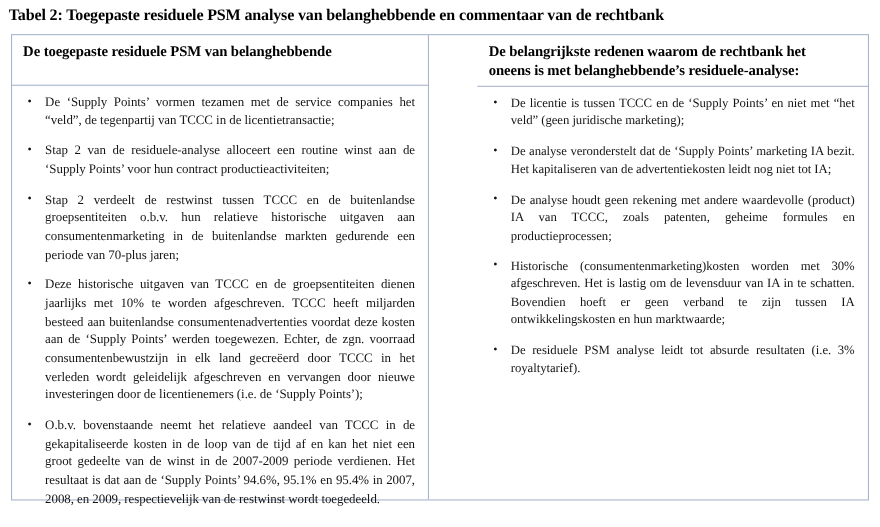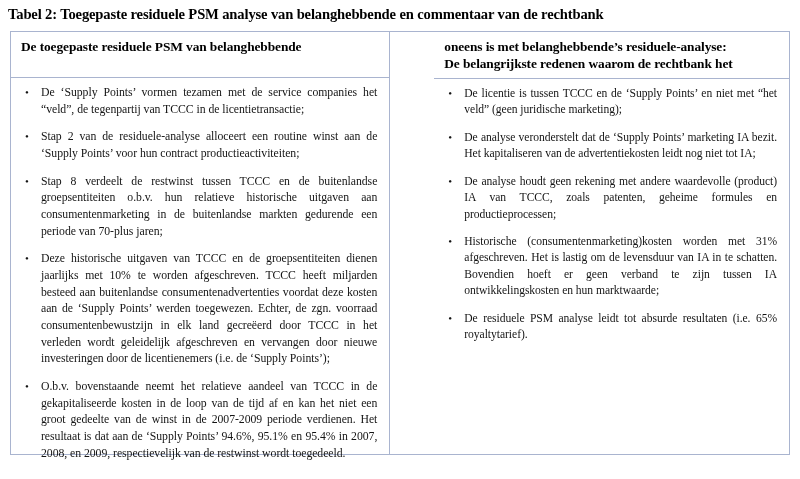--- a/index.html
+++ b/index.html
@@ -137,59 +137,59 @@
           <li>
             <span class="bullet-dot">•</span>
             <span class="bullet-text">De ‘Supply Points’ vormen tezamen met de service companies het “veld”, de tegenpartij van TCCC in de licentietransactie;</span>
           </li>
           <li>
             <span class="bullet-dot">•</span>
             <span class="bullet-text">Stap 2 van de residuele-analyse alloceert een routine winst aan de ‘Supply Points’ voor hun contract productieactiviteiten;</span>
           </li>
           <li>
             <span class="bullet-dot">•</span>
-            <span class="bullet-text">Stap 8 verdeelt de restwinst tussen TCCC en de buitenlandse groepsentiteiten o.b.v. hun relatieve historische uitgaven aan consumentenmarketing in de buitenlandse markten gedurende een periode van 70-plus jaren;</span>
+            <span class="bullet-text">Stap 2 verdeelt de restwinst tussen TCCC en de buitenlandse groepsentiteiten o.b.v. hun relatieve historische uitgaven aan consumentenmarketing in de buitenlandse markten gedurende een periode van 70-plus jaren;</span>
           </li>
           <li>
             <span class="bullet-dot">•</span>
             <span class="bullet-text">Deze historische uitgaven van TCCC en de groepsentiteiten dienen jaarlijks met 10% te worden afgeschreven. TCCC heeft miljarden besteed aan buitenlandse consumentenadvertenties voordat deze kosten aan de ‘Supply Points’ werden toegewezen. Echter, de zgn. voorraad consumentenbewustzijn in elk land gecreëerd door TCCC in het verleden wordt geleidelijk afgeschreven en vervangen door nieuwe investeringen door de licentienemers (i.e. de ‘Supply Points’);</span>
           </li>
           <li>
             <span class="bullet-dot">•</span>
             <span class="bullet-text">O.b.v. bovenstaande neemt het relatieve aandeel van TCCC in de gekapitaliseerde kosten in de loop van de tijd af en kan het niet een groot gedeelte van de winst in de 2007-2009 periode verdienen. Het resultaat is dat aan de ‘Supply Points’ 94.6%, 95.1% en 95.4% in 2007, 2008, en 2009, respectievelijk van de restwinst wordt toegedeeld.</span>
           </li>
         </ul>
       </div>
     </div>
 
     <div class="col col-right">
       <div class="col-header">
+        <span class="hline">De belangrijkste redenen waarom de rechtbank het</span>
         <span class="hline">oneens is met belanghebbende’s residuele-analyse:</span>
-        <span class="hline">De belangrijkste redenen waarom de rechtbank het</span>
       </div>
       <div class="col-body">
         <ul class="bullets">
           <li>
             <span class="bullet-dot">•</span>
             <span class="bullet-text">De licentie is tussen TCCC en de ‘Supply Points’ en niet met “het veld” (geen juridische marketing);</span>
           </li>
           <li>
             <span class="bullet-dot">•</span>
             <span class="bullet-text">De analyse veronderstelt dat de ‘Supply Points’ marketing IA bezit. Het kapitaliseren van de advertentiekosten leidt nog niet tot IA;</span>
           </li>
           <li>
             <span class="bullet-dot">•</span>
             <span class="bullet-text">De analyse houdt geen rekening met andere waardevolle (product) IA van TCCC, zoals patenten, geheime formules en productieprocessen;</span>
           </li>
           <li>
             <span class="bullet-dot">•</span>
-            <span class="bullet-text">Historische (consumentenmarketing)kosten worden met 31% afgeschreven. Het is lastig om de levensduur van IA in te schatten. Bovendien hoeft er geen verband te zijn tussen IA ontwikkelingskosten en hun marktwaarde;</span>
+            <span class="bullet-text">Historische (consumentenmarketing)kosten worden met 30% afgeschreven. Het is lastig om de levensduur van IA in te schatten. Bovendien hoeft er geen verband te zijn tussen IA ontwikkelingskosten en hun marktwaarde;</span>
           </li>
           <li>
             <span class="bullet-dot">•</span>
-            <span class="bullet-text">De residuele PSM analyse leidt tot absurde resultaten (i.e. 65% royaltytarief).</span>
+            <span class="bullet-text">De residuele PSM analyse leidt tot absurde resultaten (i.e. 3% royaltytarief).</span>
           </li>
         </ul>
       </div>
     </div>
 
   </div>
 </div>
 
 </body></html>

